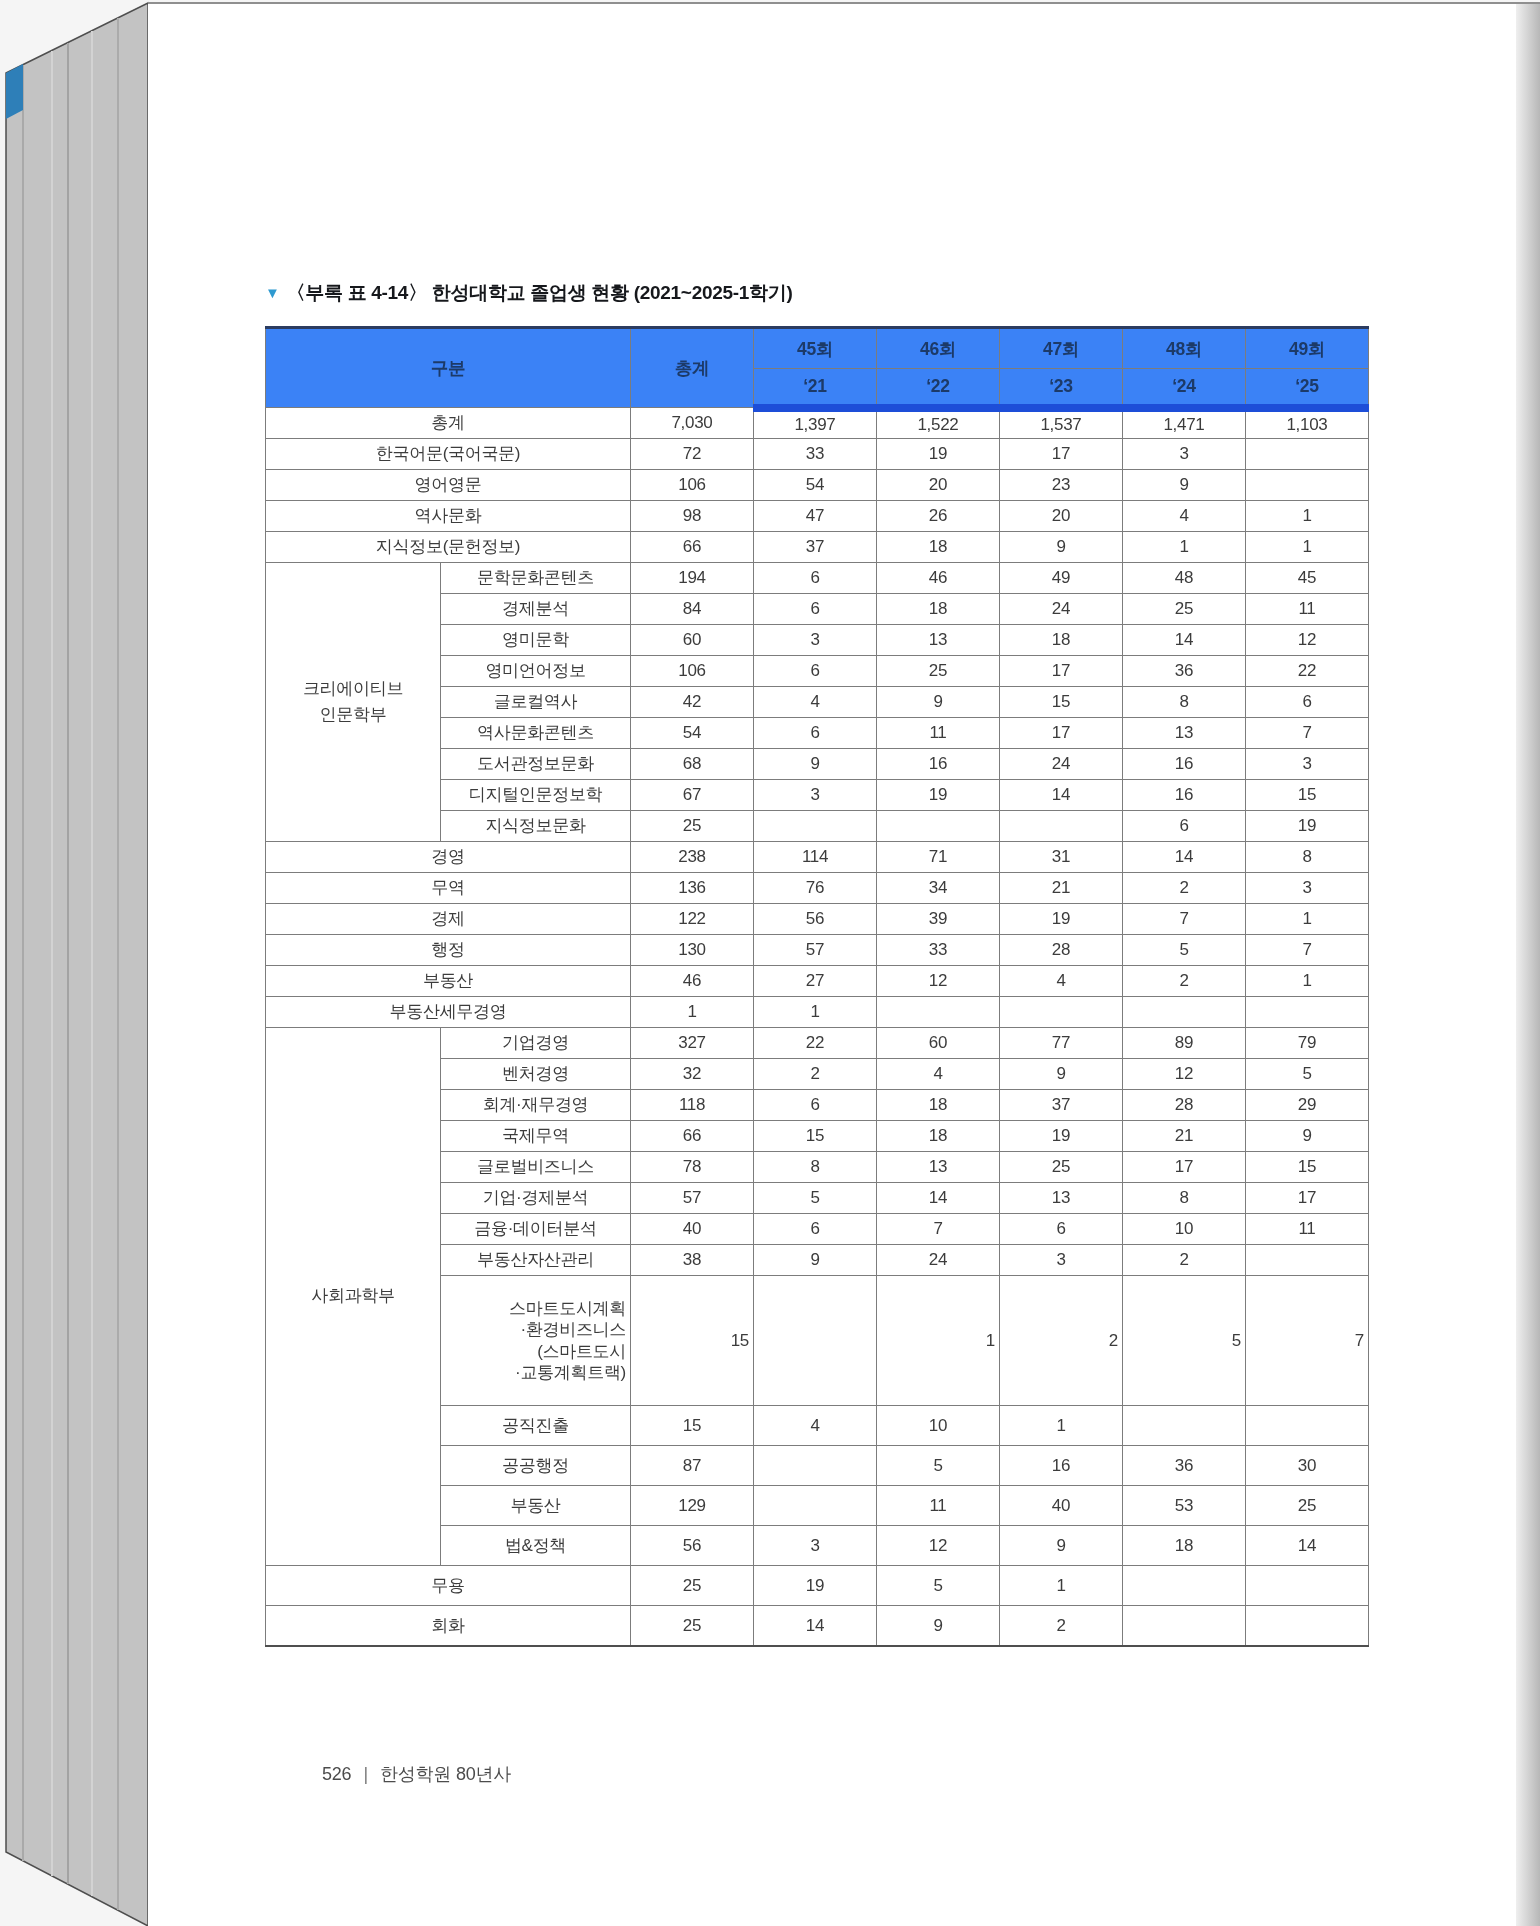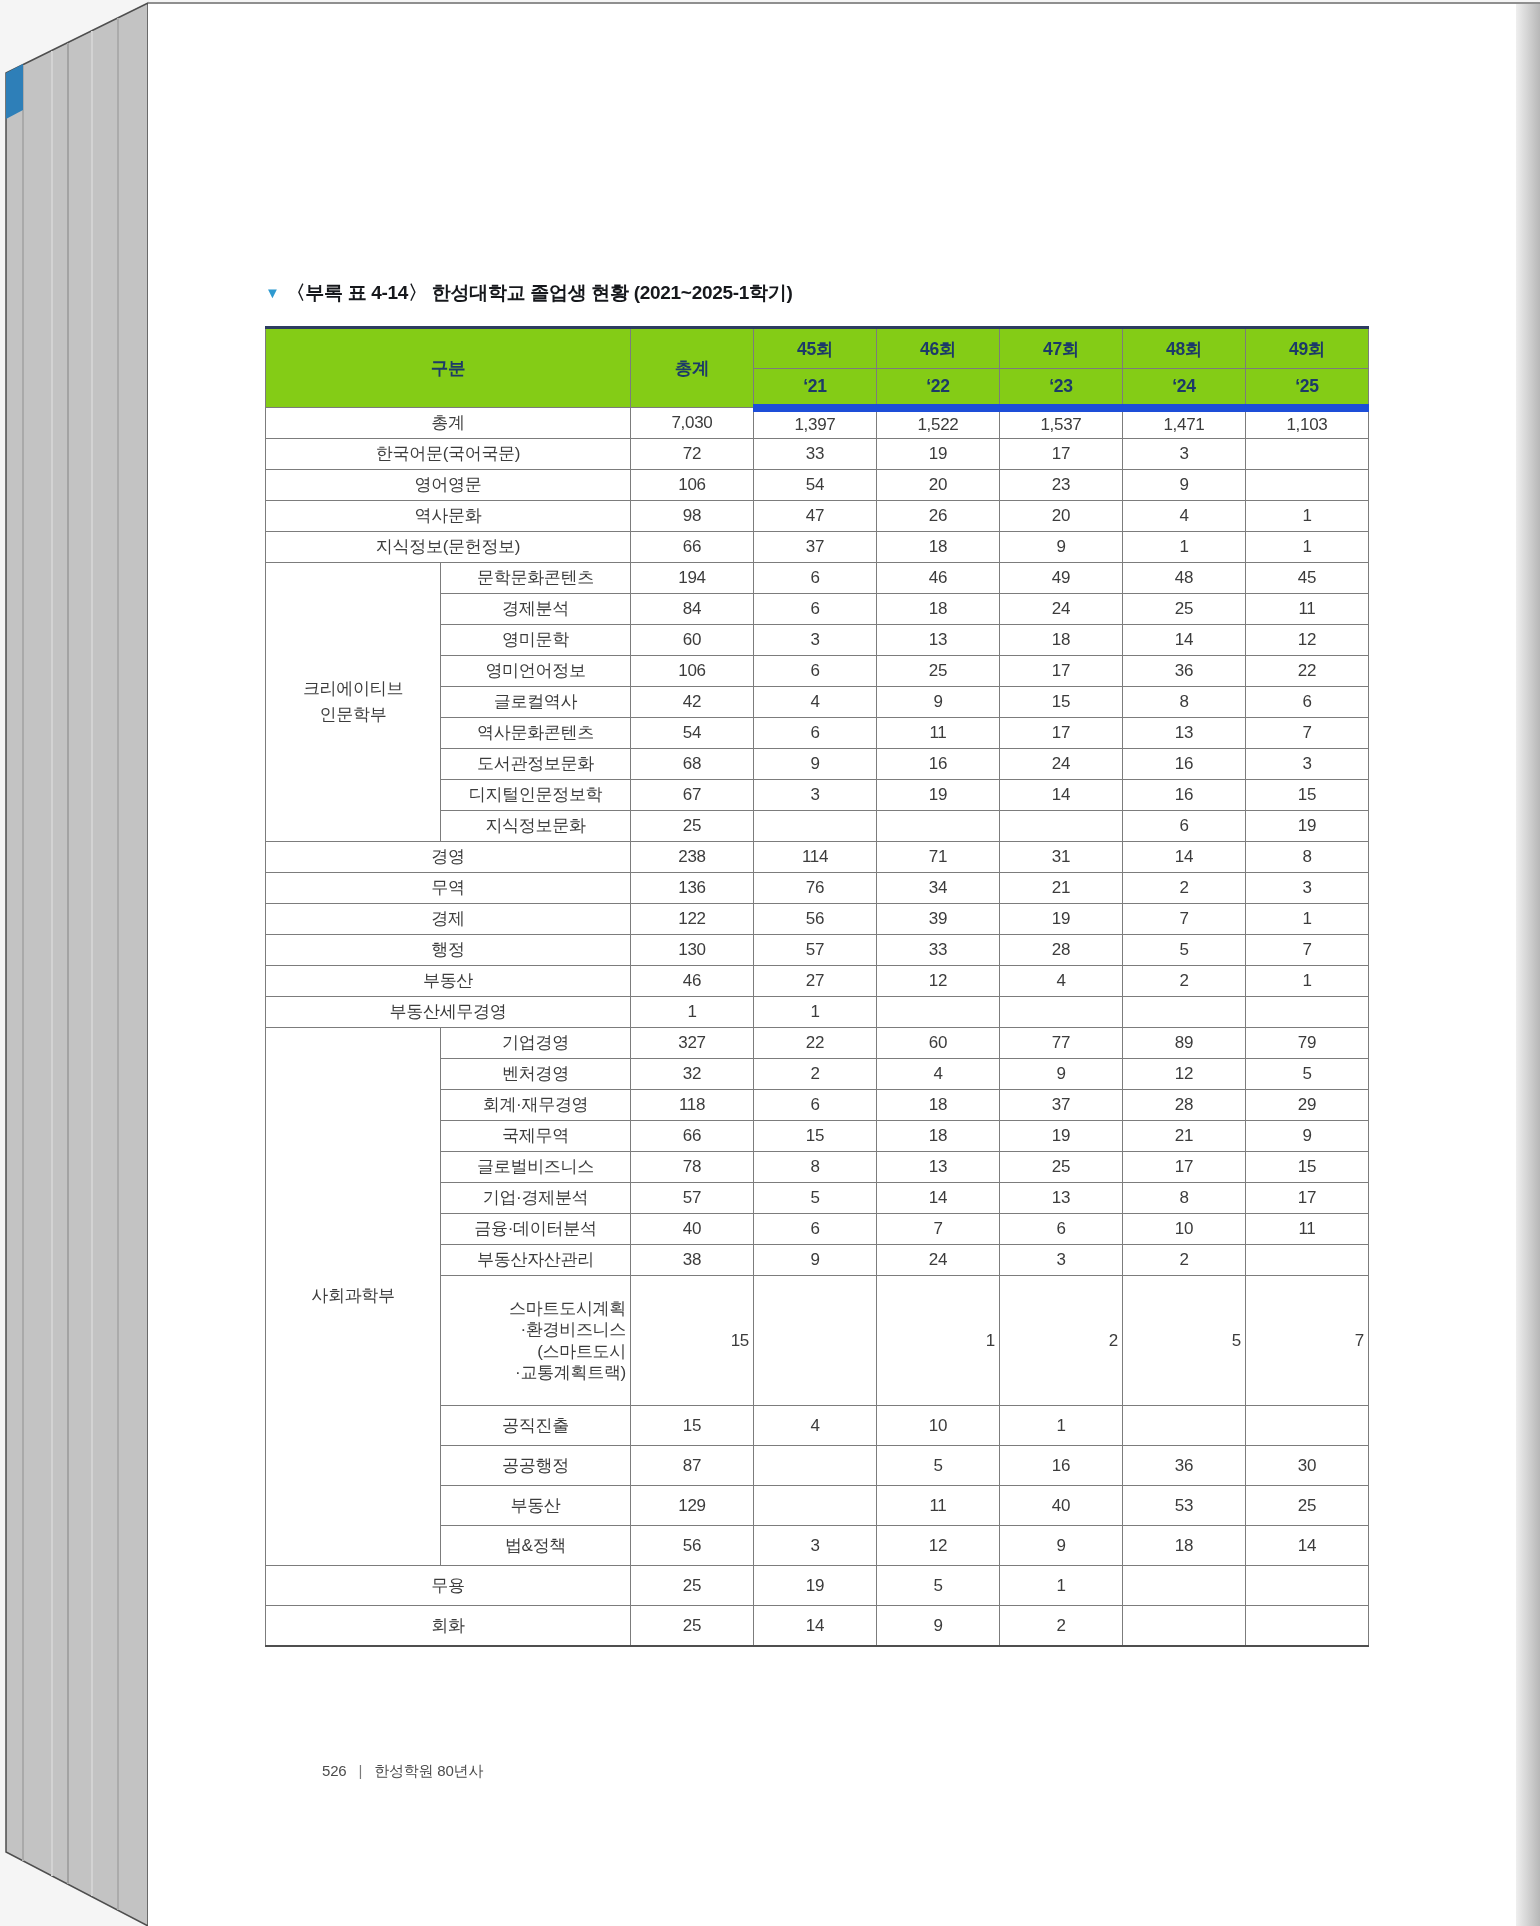--- a/index.html
+++ b/index.html
@@ -30,33 +30,33 @@
     font-size:17px;color:#3c3c3c;
     border:1px solid #6f6f6f;
     border-top:3px solid #2c3c60;
     border-bottom:2px solid #4f4f4f;
   }
   .grad-table th,.grad-table td{
     border:1px solid #7c7c7c;text-align:center;vertical-align:middle;
     padding:0 4px;box-sizing:border-box;letter-spacing:-0.3px;
   }
   .grad-table thead th{
-    background:#84cc16;color:#1c3a68;font-weight:bold;font-size:17.5px;
+    background:#3b82f6;color:#1c3a68;font-weight:bold;font-size:17.5px;
   }
   .grad-table thead tr:first-child th{height:41px;border-top:3px solid #2c3c60;}
   .grad-table thead tr:last-child th{height:39px;border-bottom:8px solid #1d4ed8;}
   .grad-table tbody td{height:31px;line-height:1.25;}
   .grad-table tbody tr.tall td{height:40px;}
   .grad-table tbody tr.xtall td{height:130px;text-align:right;}
   .grad-table tbody tr:last-child td{border-bottom:2px solid #4f4f4f;}
   .grad-table td.row-label,.grad-table td.group-cell{white-space:pre-line;}
   .grad-table td.group-cell{line-height:1.55;}
   .page-footer{
     position:absolute;left:322px;top:1762px;
-    font-size:15px;color:#4c4c4c;letter-spacing:-0.2px;
+    font-size:18px;color:#4c4c4c;letter-spacing:-0.2px;
   }
   .page-footer .sep{margin:0 12px;color:#7a7a7a;}
 </style>
 </head>
 <body>
 
 <div class="stage">
 
   <svg class="book-edge" width="160" height="1926" viewBox="0 0 160 1926">
     <polygon points="6,73 148,3 148,1926 6,1852" fill="#c3c3c3" stroke="#4e4e4e" stroke-width="1.5"></polygon>

